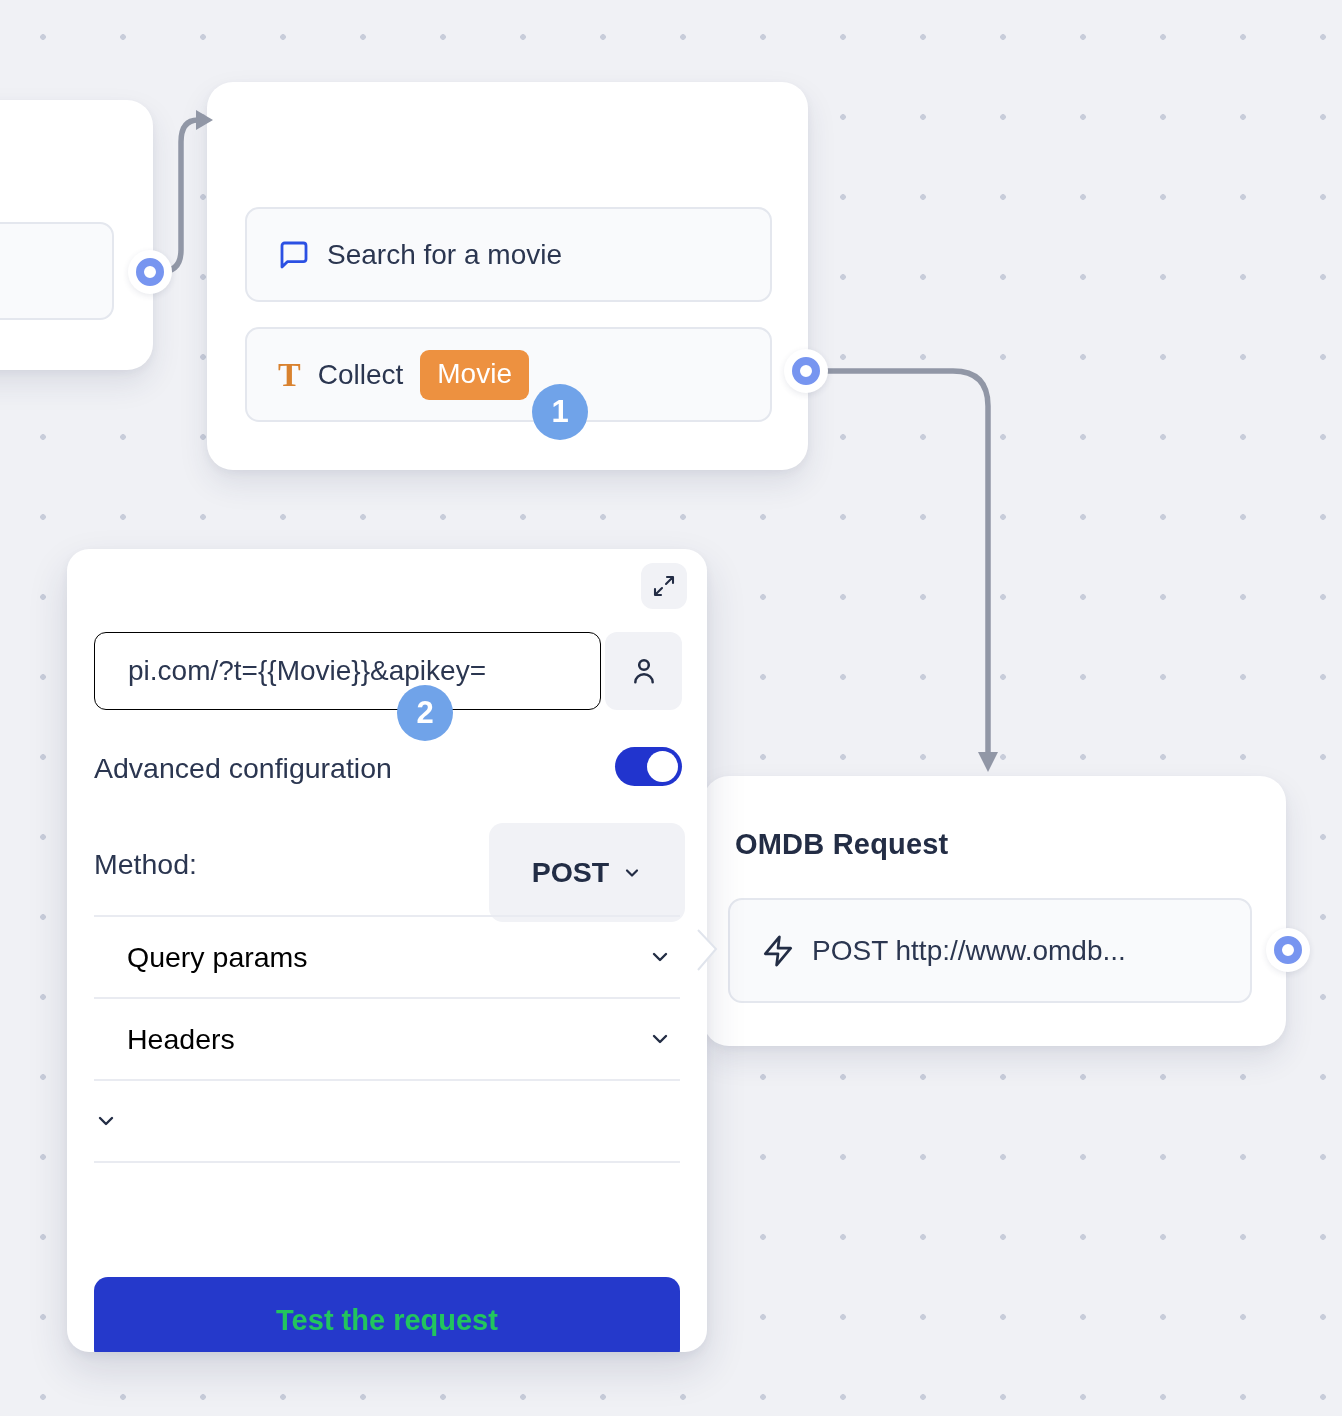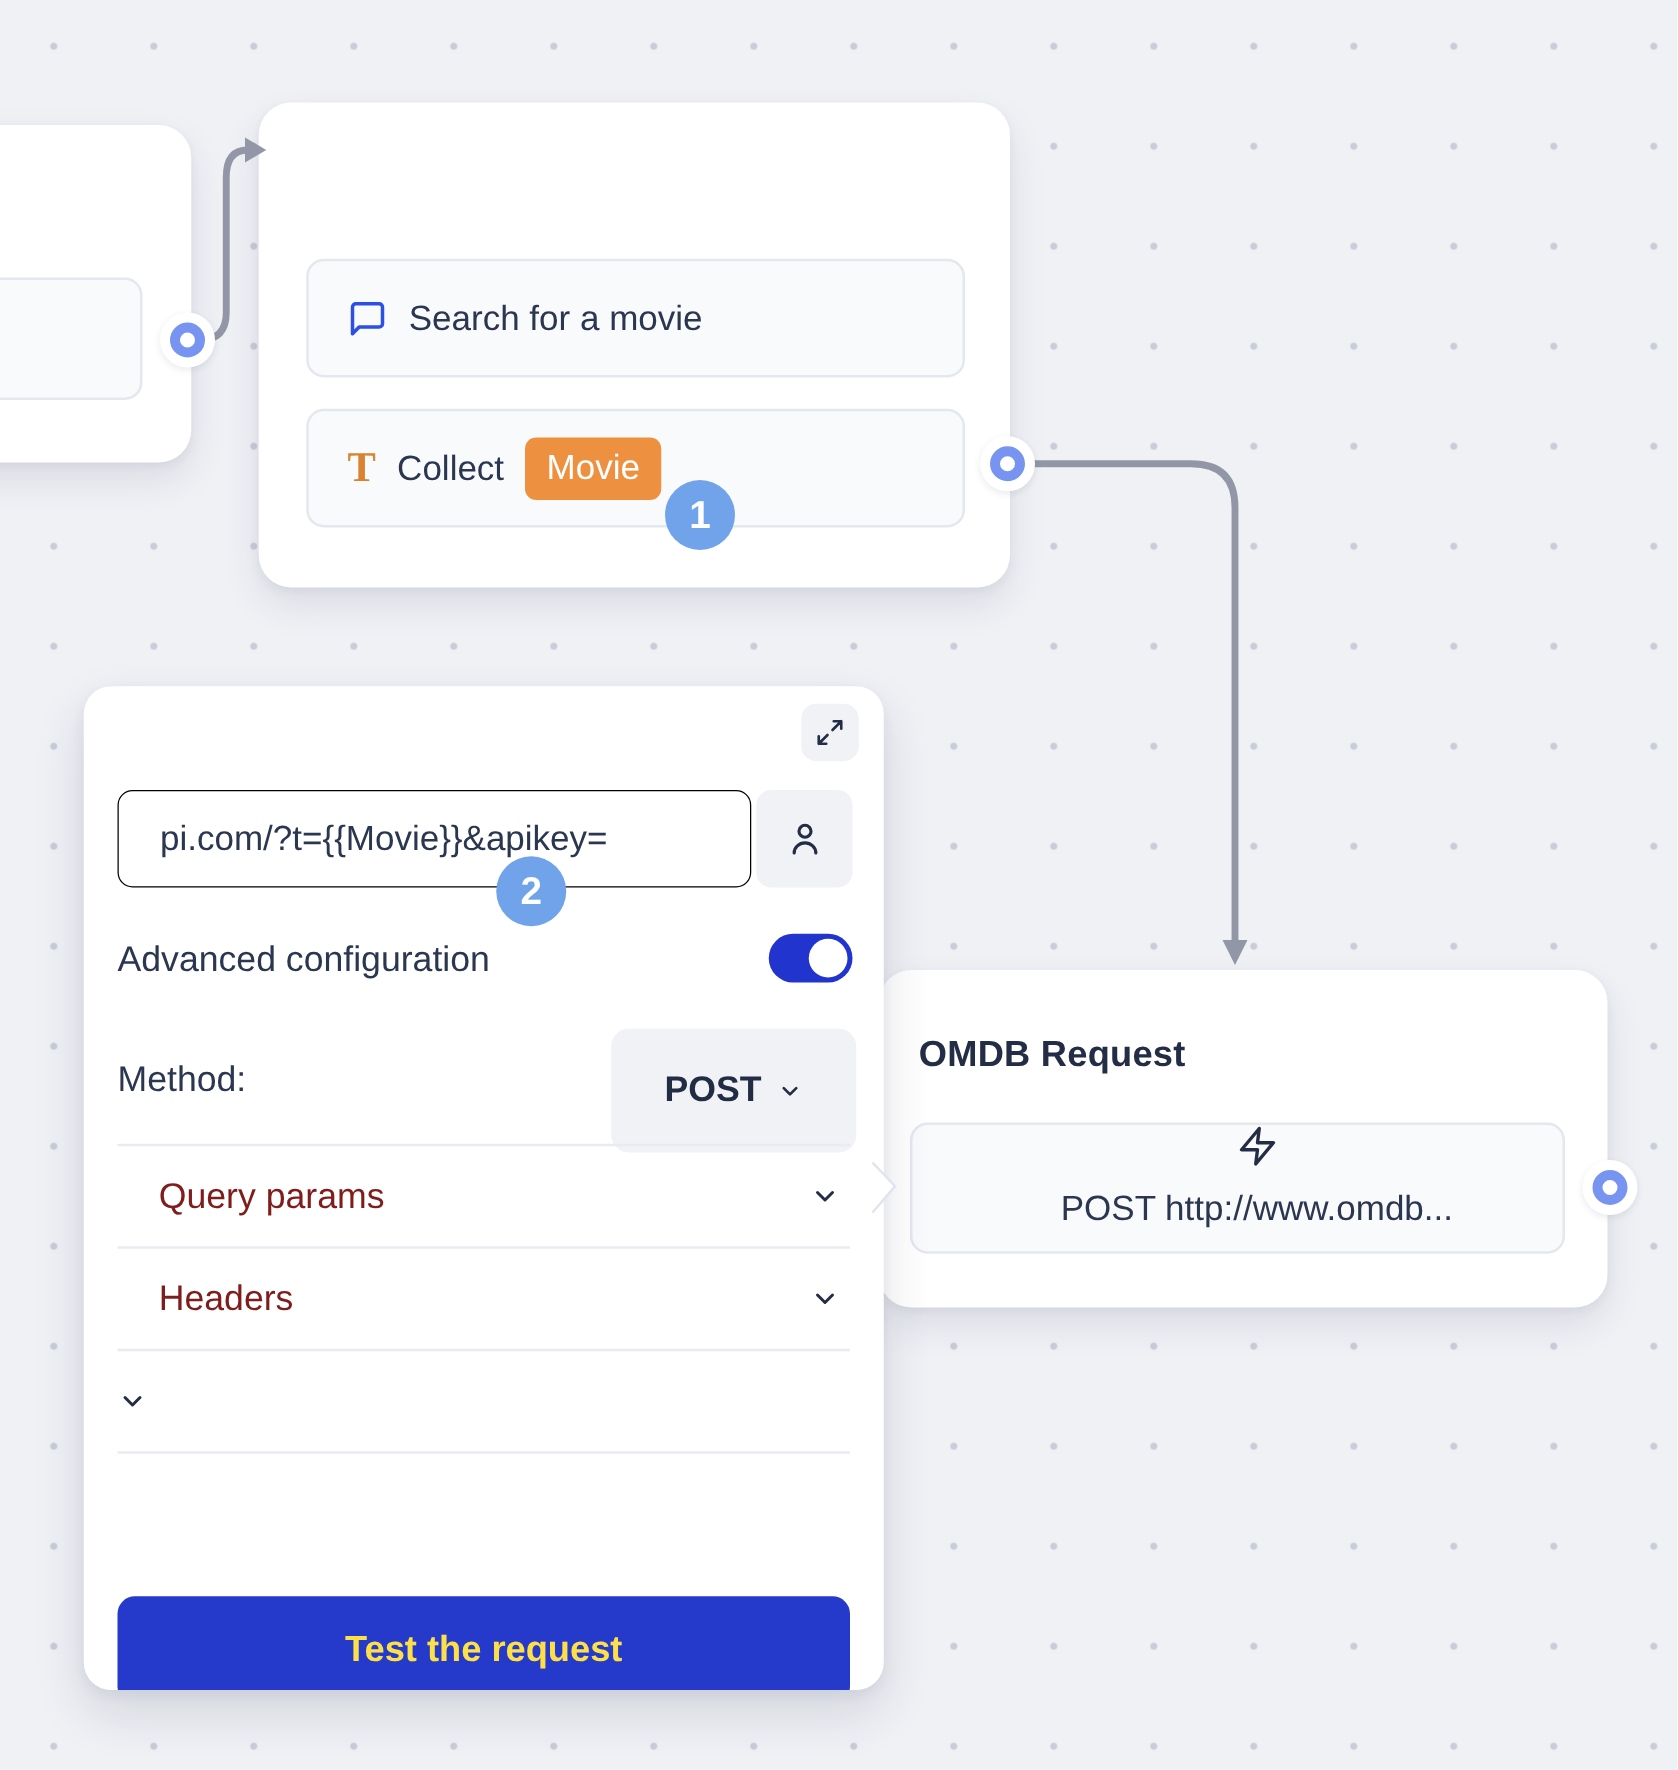--- a/index.html
+++ b/index.html
@@ -92,25 +92,25 @@
     display:flex; align-items:center; justify-content:center; gap:13px;
     font-family:"Liberation Sans", sans-serif;
     font-size:28.5px; font-weight:600; color:#222d45;
   }
   #sections{ position:absolute; left:27px; right:27px; top:366px; border-top:2px solid #e9ebf1; }
   .section-row{
     height:82px; border-bottom:2px solid #e9ebf1;
     display:flex; align-items:center; justify-content:space-between;
     cursor:pointer;
   }
-  .section-row .lbl{ margin-left:33px; font-size:28.5px; color:#7f1d1d; }
+  .section-row .lbl{ margin-left:33px; font-size:28.5px; color:#000000; }
   .section-row .chev{ margin-right:8px; color:#232d45; display:flex; }
   #test-btn{
     position:absolute; left:27px; right:27px; top:728px; height:86px;
-    background:#2539cb; color:#fde047; border:none; border-radius:14px;
+    background:#2539cb; color:#22c55e; border:none; border-radius:14px;
     font-family:"Liberation Sans", sans-serif;
     font-size:29px; font-weight:700; cursor:pointer;
   }
   .icon{ display:flex; }
 </style>
 </head>
 <body>
 
 <div id="canvas">
 
@@ -146,21 +146,21 @@
       <span class="var-badge">Movie</span>
     </div>
   </div>
   <div class="step-badge" style="left:532px; top:384px;">1</div>
   <div class="port" style="left:784px; top:349px;">
       <div class="ring"></div>
     </div>
 
   <div class="card" style="left:703px; top:776px; width:583px; height:270px; z-index:20;">
     <div class="node-title" style="left:32px; top:52px;">OMDB Request</div>
-    <div class="block" style="left:25px; top:122px; width:524px; height:105px;flex-direction:column;">
+    <div class="block" style="left:25px; top:122px; width:524px; height:105px;">
       <span class="bicon">
         <svg width="34" height="34" viewBox="0 0 24 24" fill="none" stroke="#232d45" stroke-width="1.9" stroke-linecap="round" stroke-linejoin="round">
           <polygon points="13 2 3 14 12 14 11 22 21 10 12 10 13 2"></polygon>
         </svg>
       </span>
       <span>POST http://www.omdb...</span>
     </div>
   </div>
 
   <svg style="position:absolute; left:692px; top:926px; z-index:32;" width="32" height="48">

